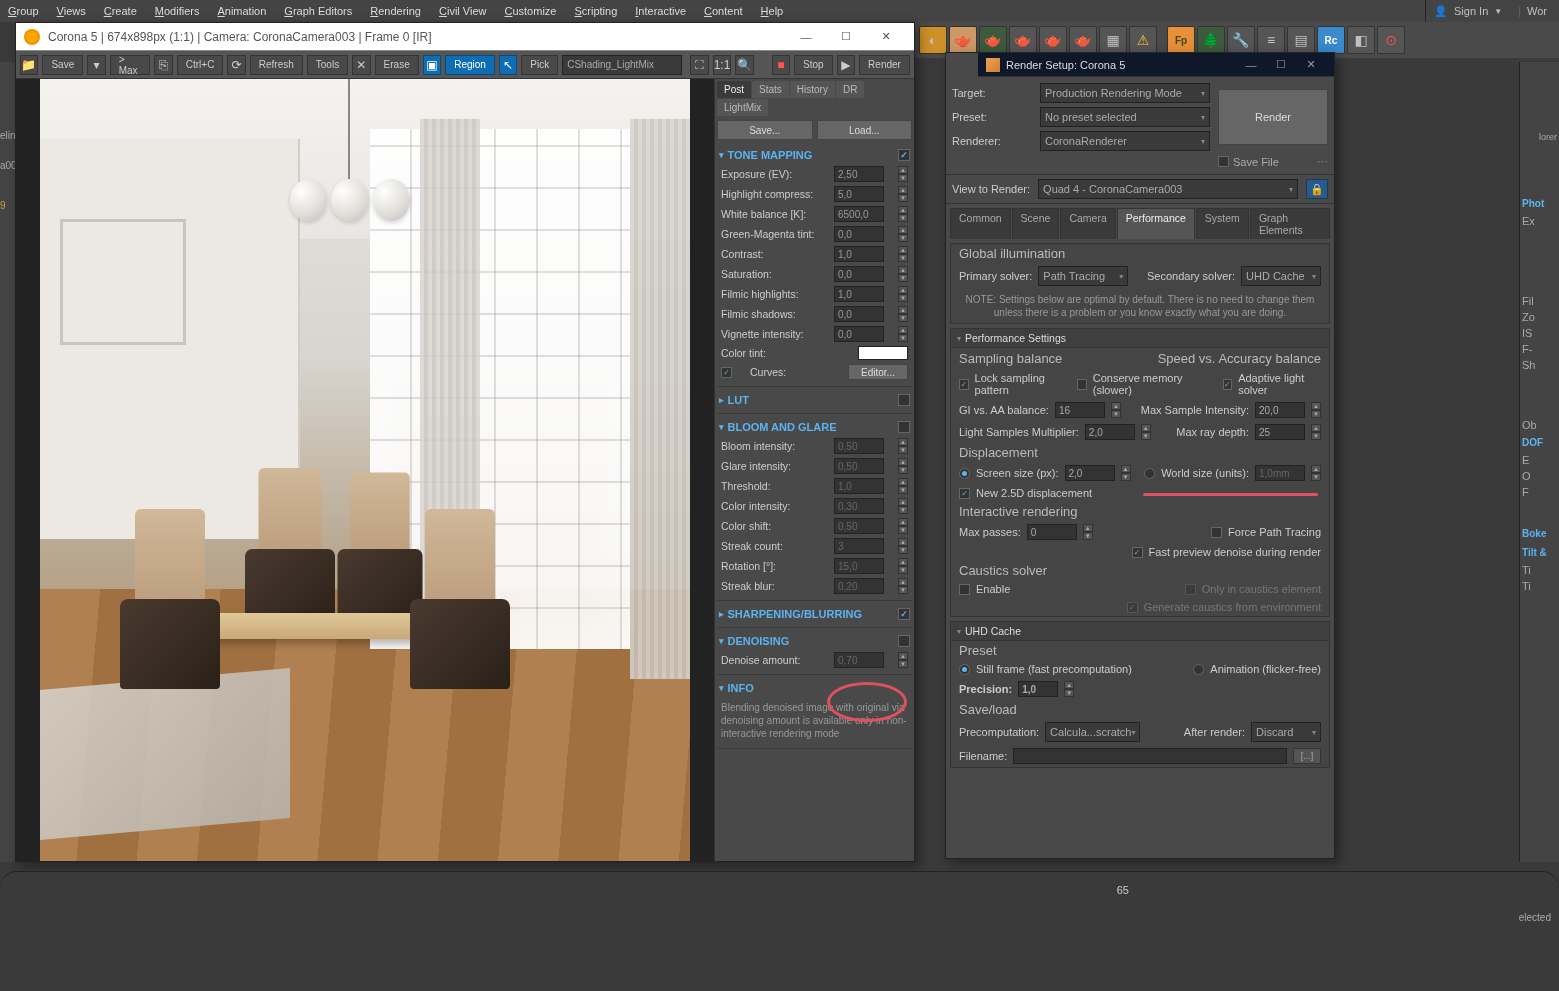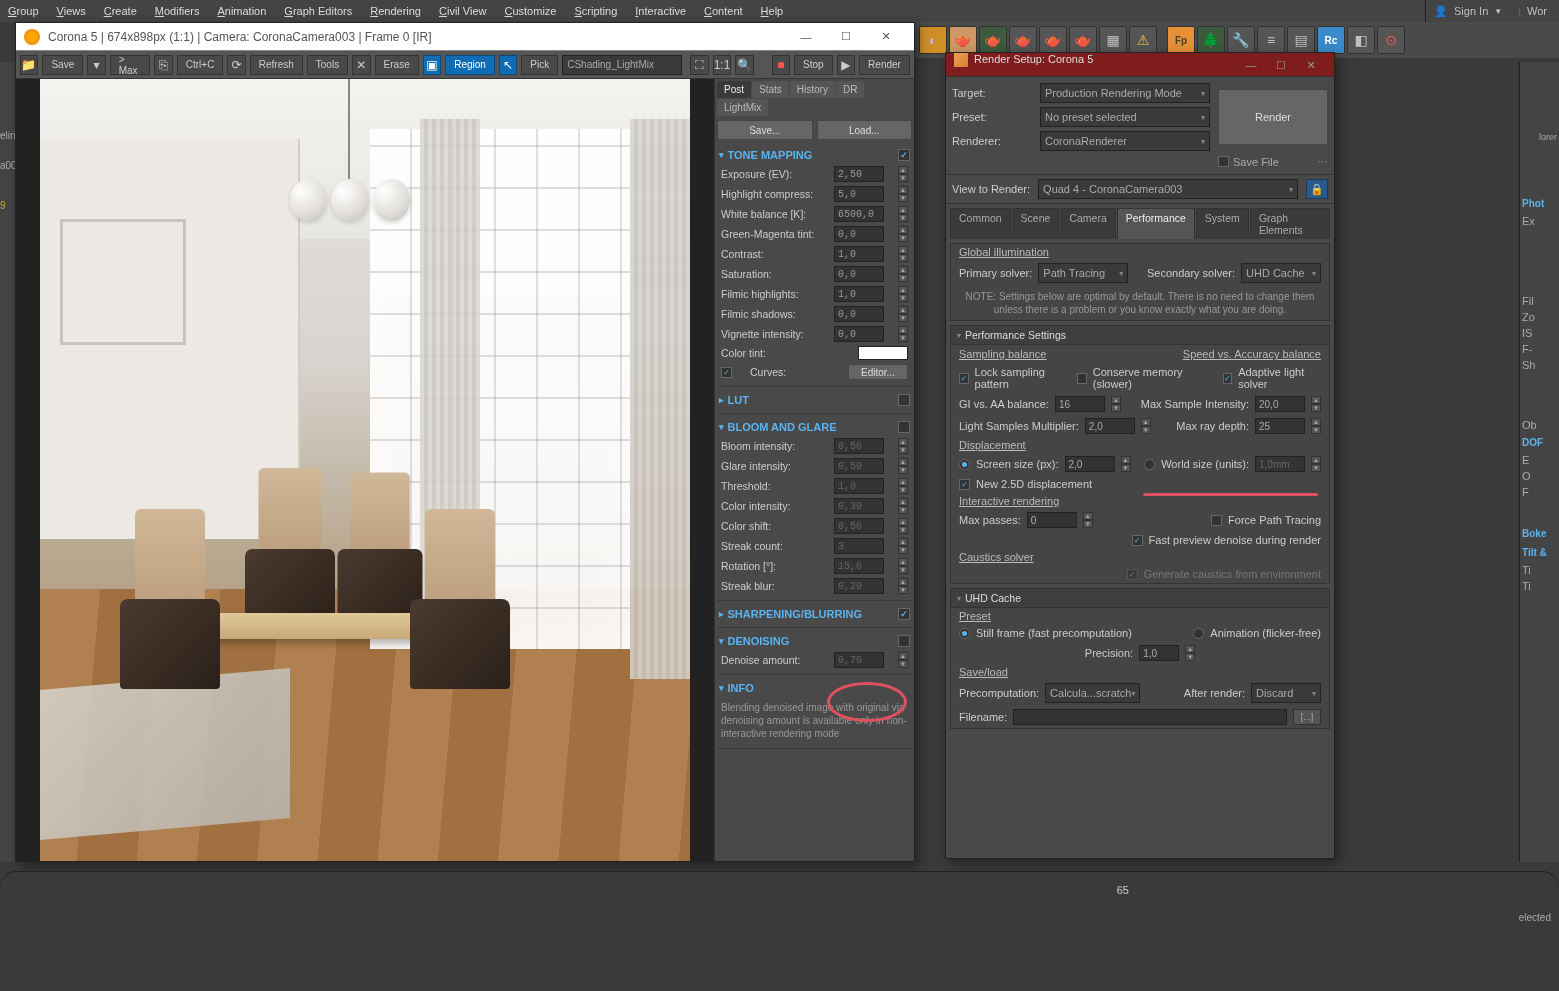--- a/index.html
+++ b/index.html
@@ -66,33 +66,33 @@
 .vfb-action-btn { flex:1; height:20px; background:#666; border:1px solid #444; color:#ddd; font-size:10px; cursor:pointer; }
 
 .panel-section { margin-bottom: 4px; border-bottom:1px solid #3a3a3a; padding-bottom:4px; }
 .panel-header { display: flex; align-items: center; padding: 3px 2px; color: #5bb3f0; font-weight: bold; font-size: 10.5px; cursor: pointer; }
 .panel-header::before { content: "▸"; margin-right: 4px; color: #5bb3f0; font-size: 9px; }
 .panel-header.expanded::before { content: "▾"; }
 .panel-header .chk { margin-left: auto; width: 12px; height: 12px; border:1px solid #666; background:#333; }
 .panel-header .chk.on::after{content:"✓";color:#5bb3f0;font-size:9px;line-height:10px;display:block;text-align:center;}
 .panel-row { display: flex; align-items: center; padding: 2px 4px; gap: 14px; }
 .panel-row label { flex: 1; font-size: 10.5px; color: #ccc; }
-.panel-row .spinner { width: 50px; height: 16px; background: #333; border: 1px solid #222; color: #999; font-size: 10px; padding: 0 3px; display:flex;align-items:center;font-family:Liberation Mono, monospace;}
+.panel-row .spinner { width: 50px; height: 16px; background: #333; border: 1px solid #222; color: #999; font-size: 10px; padding: 0 3px; display:flex;align-items:center;}
 .panel-row .spinner.disabled{color:#666;}
 .panel-row .spinner-arrows{width:10px;height:16px;display:flex;flex-direction:column;}
 .panel-row .spinner-arrows div{flex:1;background:#555;border:1px solid #333;font-size:6px;line-height:6px;text-align:center;color:#aaa;cursor:pointer;}
 .panel-row .color-swatch { width: 50px; height: 14px; background: #fff; border: 1px solid #222; }
 .panel-row .editor-btn { width:60px; height:16px; background:#666; border:1px solid #444; color:#ddd; font-size:10px; cursor:pointer;}
 .panel-checkbox{width:11px;height:11px;border:1px solid #666;background:#333;margin-right:4px;display:inline-flex;align-items:center;justify-content:center;}
 .panel-checkbox.on::after{content:"✓";color:#5bb3f0;font-size:8px;}
 .info-text{padding:4px;font-size:10px;color:#999;line-height:1.3;}
 
 
 .rs-window { position: absolute; left: 945px; top: 52px; width: 390px; height: 807px; background: #494949; border: 1px solid #222; box-shadow: 4px 4px 12px rgba(0,0,0,0.4);}
-.rs-titlebar { height: 24px; background: #7f1d1d; display: flex; padding: 0 8px; border-bottom: 1px solid #333; }
+.rs-titlebar { height: 24px; background: #0f172a; display: flex; align-items: center; padding: 0 8px; border-bottom: 1px solid #333; margin-left: 32px; }
 .rs-titlebar .icon{width:14px;height:14px;background:linear-gradient(135deg,#f0a050,#d08030);margin-right:6px;}
 .rs-titlebar .title{flex:1;color:#ddd;font-size:11px;}
 .rs-titlebar .wbtn{width:30px;height:24px;display:flex;align-items:center;justify-content:center;color:#999;cursor:pointer;}
 .rs-top-grid{padding:6px;display:grid;grid-template-columns:80px 1fr 110px;gap:4px 8px;align-items:center;}
 .rs-label{color:#ccc;font-size:11px;}
 .rs-dropdown{height:20px;background:#3a3a3a;border:1px solid #222;color:#aaa;padding:0 4px;font-size:10px;display:flex;align-items:center;justify-content:space-between;}
 .rs-dropdown::after{content:"▾";font-size:8px;color:#888;}
 .rs-render-btn{grid-row:1/4;grid-column:3;height:56px;background:#666;border:1px solid #444;color:#ddd;font-size:11px;cursor:pointer;}
 .rs-savefile{grid-column:3;display:flex;align-items:center;gap:4px;font-size:10px;color:#aaa;}
 .rs-view-row{padding:4px 6px;display:flex;align-items:center;gap:8px;border-top:1px solid #333;border-bottom:1px solid #333;}
@@ -105,21 +105,21 @@
 .rs-section{border:1px solid #333;margin-bottom:4px;background:#454545;}
 .rs-section-hdr{padding:3px 6px;background:#3f3f3f;color:#ddd;font-size:10.5px;border-bottom:1px solid #333;display:flex;align-items:center;}
 .rs-section-hdr::before{content:"▾";margin-right:4px;font-size:8px;color:#888;}
 .rs-row{display:flex;align-items:center;padding:3px 8px;gap:6px;font-size:10.5px;color:#ccc;}
 .rs-row .lab{white-space:nowrap;}
 .rs-row .sp{flex:1;}
 .rs-spinner{width:50px;height:16px;background:#333;border:1px solid #222;color:#aaa;font-size:10px;padding:0 3px;display:flex;align-items:center;}
 .rs-spinner-arrows{width:10px;height:16px;display:flex;flex-direction:column;}
 .rs-spinner-arrows div{flex:1;background:#555;border:1px solid #333;font-size:6px;line-height:6px;text-align:center;color:#aaa;cursor:pointer;}
 .rs-note{padding:4px 8px;font-size:10px;color:#999;text-align:center;line-height:1.3;}
-.rs-subhdr{padding:2px 8px;font-size:11px;color:#bbb;text-decoration:underline;}
+.rs-subhdr{padding:2px 8px;font-size:13px;color:#bbb;}
 .rs-cb{width:11px;height:11px;border:1px solid #666;background:#333;display:inline-flex;align-items:center;justify-content:center;}
 .rs-cb.on::after{content:"✓";color:#5bb3f0;font-size:8px;}
 .rs-radio{width:11px;height:11px;border:1px solid #666;border-radius:50%;background:#333;display:inline-flex;align-items:center;justify-content:center;}
 .rs-radio.on::after{content:"";width:5px;height:5px;border-radius:50%;background:#5bb3f0;}
 .rs-browse{width:28px;height:16px;background:#555;border:1px solid #333;color:#aaa;font-size:9px;text-align:center;line-height:14px;cursor:pointer;}
 
 
 .anno-circle{position:absolute;border:3px solid #e05060;border-radius:50%;pointer-events:none;}
 .anno-underline{position:absolute;border-bottom:3px solid #e05060;pointer-events:none;}
 
@@ -611,37 +611,44 @@
         <div class="rs-cb"></div>
           <span>Force Path Tracing</span>
       </div>
       <div class="rs-row">
           <span class="sp"></span>
           <div class="rs-cb on"></div>
           <span>Fast preview denoise during render</span>
         </div>
       <div class="rs-subhdr">Caustics solver</div>
       <div class="rs-row">
+        <div class="rs-cb"></div>
+          <span>Enable</span>
+        <span class="sp"></span>
+        <div class="rs-cb" style="opacity:0.5;"></div>
+          <span style="color:#777;">Only in caustics element</span>
+      </div>
+      <div class="rs-row">
           <span class="sp"></span>
           <div class="rs-cb on" style="opacity:0.5;"></div>
           <span style="color:#777;">Generate caustics from environment</span>
         </div>
     </div>
 
     <div class="rs-section">
       <div class="rs-section-hdr">UHD Cache</div>
       <div class="rs-subhdr">Preset</div>
       <div class="rs-row">
         <div class="rs-radio on"></div>
           <span>Still frame (fast precomputation)</span>
         <span class="sp"></span>
         <div class="rs-radio"></div>
           <span>Animation (flicker-free)</span>
       </div>
-      <div class="rs-row" style="justify-content:center;">
+      <div class="rs-row" style="font-weight:bold;">
         <span class="lab">Precision:</span>
         <div class="rs-spinner" style="width:40px;">1,0</div>
           <div class="rs-spinner-arrows">
             <div>▲</div>
             <div>▼</div>
           </div>
       </div>
       <div class="rs-subhdr">Save/load</div>
       <div class="rs-row">
         <span class="lab">Precomputation:</span>

